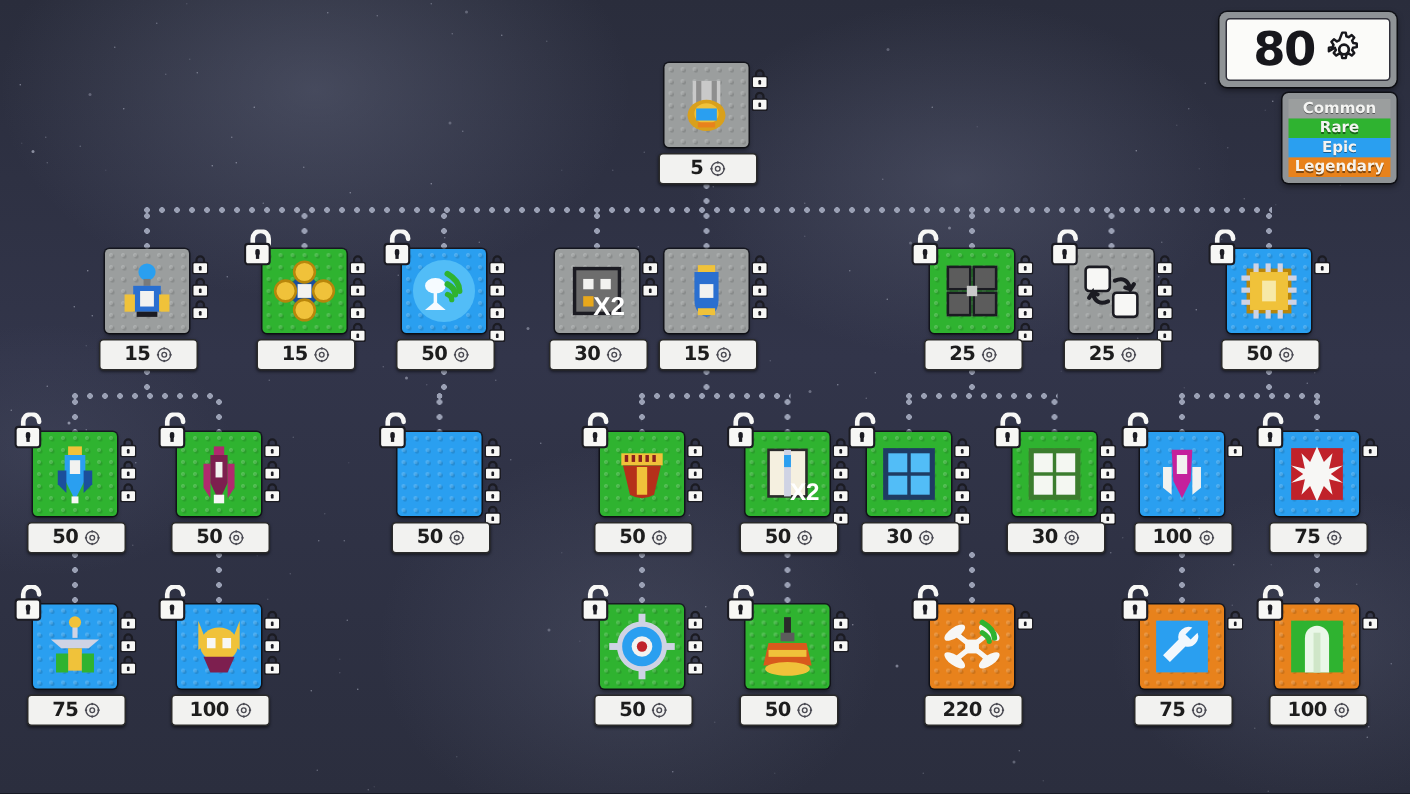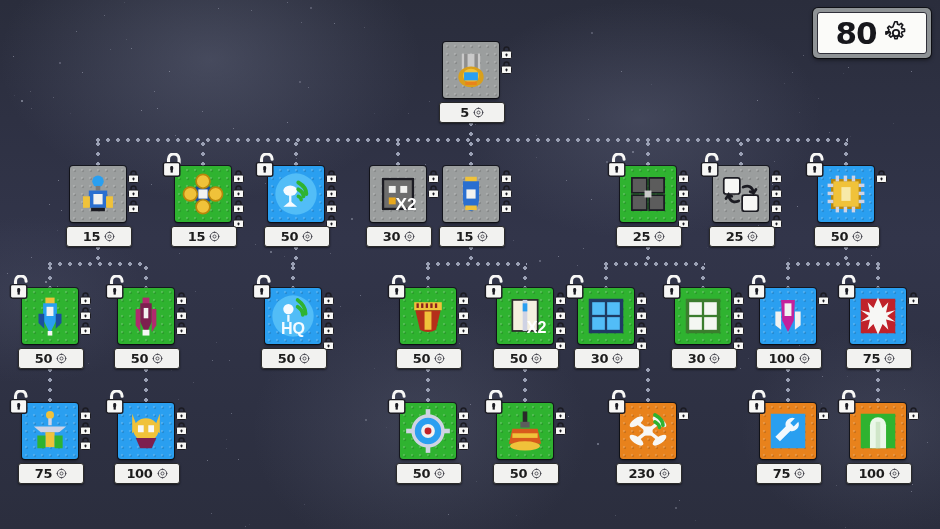--- a/index.html
+++ b/index.html
@@ -880,30 +880,20 @@
               <rect x="10.7" y="19.5" width="2.6" height="3.2"></rect>
               <rect x="1.3" y="10.7" width="3.2" height="2.6"></rect>
               <rect x="19.5" y="10.7" width="3.2" height="2.6"></rect>
             </g>
 </svg>
       </div>
     </div>
       <div class="node" style="left:265px;top:288px">
       <div class="tile r-epic">
         <div class="studs"></div>
-        <div class="inner">
-            <svg viewBox="0 0 40 40" width="46" height="46">
-              <circle cx="20" cy="20" r="18" fill="#52bdf7"></circle>
-              <circle cx="16" cy="14" r="4.5" fill="#f6fbff"></circle>
-              <path d="M24 6q7 5 7 12" stroke="#2fb330" stroke-width="3.2" fill="none" stroke-linecap="round"></path>
-              <path d="M24 12q4.5 3 4.5 7" stroke="#2fb330" stroke-width="3.2" fill="none" stroke-linecap="round"></path>
-              <rect x="15" y="19" width="2" height="6" fill="#f6fbff"></rect>
-              <text x="20" y="36" font-size="14" font-weight="bold" fill="#f6fbff" font-family="sans-serif" text-anchor="middle">HQ</text>
-            </svg>
-          </div>
       </div>
       <div class="locks">
           <span class="minilock"><svg viewBox="0 0 11 13" width="11" height="13">
     <rect x="0.5" y="5" width="10" height="7.5" rx="1.2" fill="#f7f7f5" stroke="#1b1b22" stroke-width="1"></rect>
     <path d="M3 5V3.4a2.5 2.5 0 0 1 5 0V5" fill="none" stroke="#1b1b22" stroke-width="1.5"></path>
     <rect x="4.6" y="7.4" width="1.8" height="3" rx=".8" fill="#1b1b22"></rect>
   </svg></span>
           <span class="minilock"><svg viewBox="0 0 11 13" width="11" height="13">
     <rect x="0.5" y="5" width="10" height="7.5" rx="1.2" fill="#f7f7f5" stroke="#1b1b22" stroke-width="1"></rect>
     <path d="M3 5V3.4a2.5 2.5 0 0 1 5 0V5" fill="none" stroke="#1b1b22" stroke-width="1.5"></path>
@@ -1459,21 +1449,21 @@
     <rect x="4.6" y="7.4" width="1.8" height="3" rx=".8" fill="#1b1b22"></rect>
   </svg></span>
         </div>
       <span class="badge"><svg viewBox="0 0 25 27" width="25" height="27">
     <path d="M6.5 10V6.2a5.3 5.3 0 0 1 10.6 0" fill="none" stroke="#f7f7f5" stroke-width="3.1" stroke-linecap="round"></path>
     <rect x="1.4" y="9.6" width="16.4" height="13.6" rx="2" fill="#f7f7f5" stroke="#1b1b22" stroke-width="1.4"></rect>
     <rect x="8.2" y="13" width="3" height="4.4" rx="1.4" fill="#1b1b22"></rect>
     <rect x="8.6" y="16" width="2.2" height="3.6" fill="#1b1b22"></rect>
   </svg></span>
       <div class="price">
-        <span class="num">230</span>
+        <span class="num">220</span>
         <svg class="coin" viewBox="0 0 24 24">
   <circle cx="12" cy="12" r="9.2" fill="none" stroke="#4a4a52" stroke-width="2"></circle>
   <circle cx="12" cy="12" r="3.4" fill="none" stroke="#4a4a52" stroke-width="2"></circle>
   <g fill="#4a4a52">
               <rect x="10.7" y="1.3" width="2.6" height="3.2"></rect>
               <rect x="10.7" y="19.5" width="2.6" height="3.2"></rect>
               <rect x="1.3" y="10.7" width="3.2" height="2.6"></rect>
               <rect x="19.5" y="10.7" width="3.2" height="2.6"></rect>
             </g>
 </svg>
@@ -1559,13 +1549,27 @@
   <div id="hud-coins">
     <div class="face">
       <span class="amount">80</span>
       <svg class="gear" width="26" height="26" viewBox="0 0 24 24">
         <path d="M12 8.2a3.8 3.8 0 1 0 0 7.6 3.8 3.8 0 0 0 0-7.6zm0 1.7a2.1 2.1 0 1 1 0 4.2 2.1 2.1 0 0 1 0-4.2z" fill="#17171c"></path>
         <path d="M10.9 1.6h2.2l.35 2.25c.52.15 1.01.36 1.46.62l1.84-1.33 1.56 1.56-1.33 1.84c.26.45.47.94.62 1.46l2.25.35v2.2l-2.25.35c-.15.52-.36 1.01-.62 1.46l1.33 1.84-1.56 1.56-1.84-1.33c-.45.26-.94.47-1.46.62l-.35 2.25h-2.2l-.35-2.25a6 6 0 0 1-1.46-.62l-1.84 1.33-1.56-1.56 1.33-1.84a6 6 0 0 1-.62-1.46L2.7 13.1v-2.2l2.25-.35c.15-.52.36-1.01.62-1.46L4.24 7.25 5.8 5.69l1.84 1.33c.45-.26.94-.47 1.46-.62z" fill="none" stroke="#17171c" stroke-width="1.5" stroke-linejoin="round"></path>
       </svg>
     </div>
   </div>
 
+  <div id="legend">
+      <div class="row lg-common">
+       <span>Common</span>
+     </div>
+      <div class="row lg-rare">
+       <span>Rare</span>
+     </div>
+      <div class="row lg-epic">
+       <span>Epic</span>
+     </div>
+      <div class="row lg-legendary">
+       <span>Legendary</span>
+     </div>
+    </div>
 </div>
 
 </body></html>

